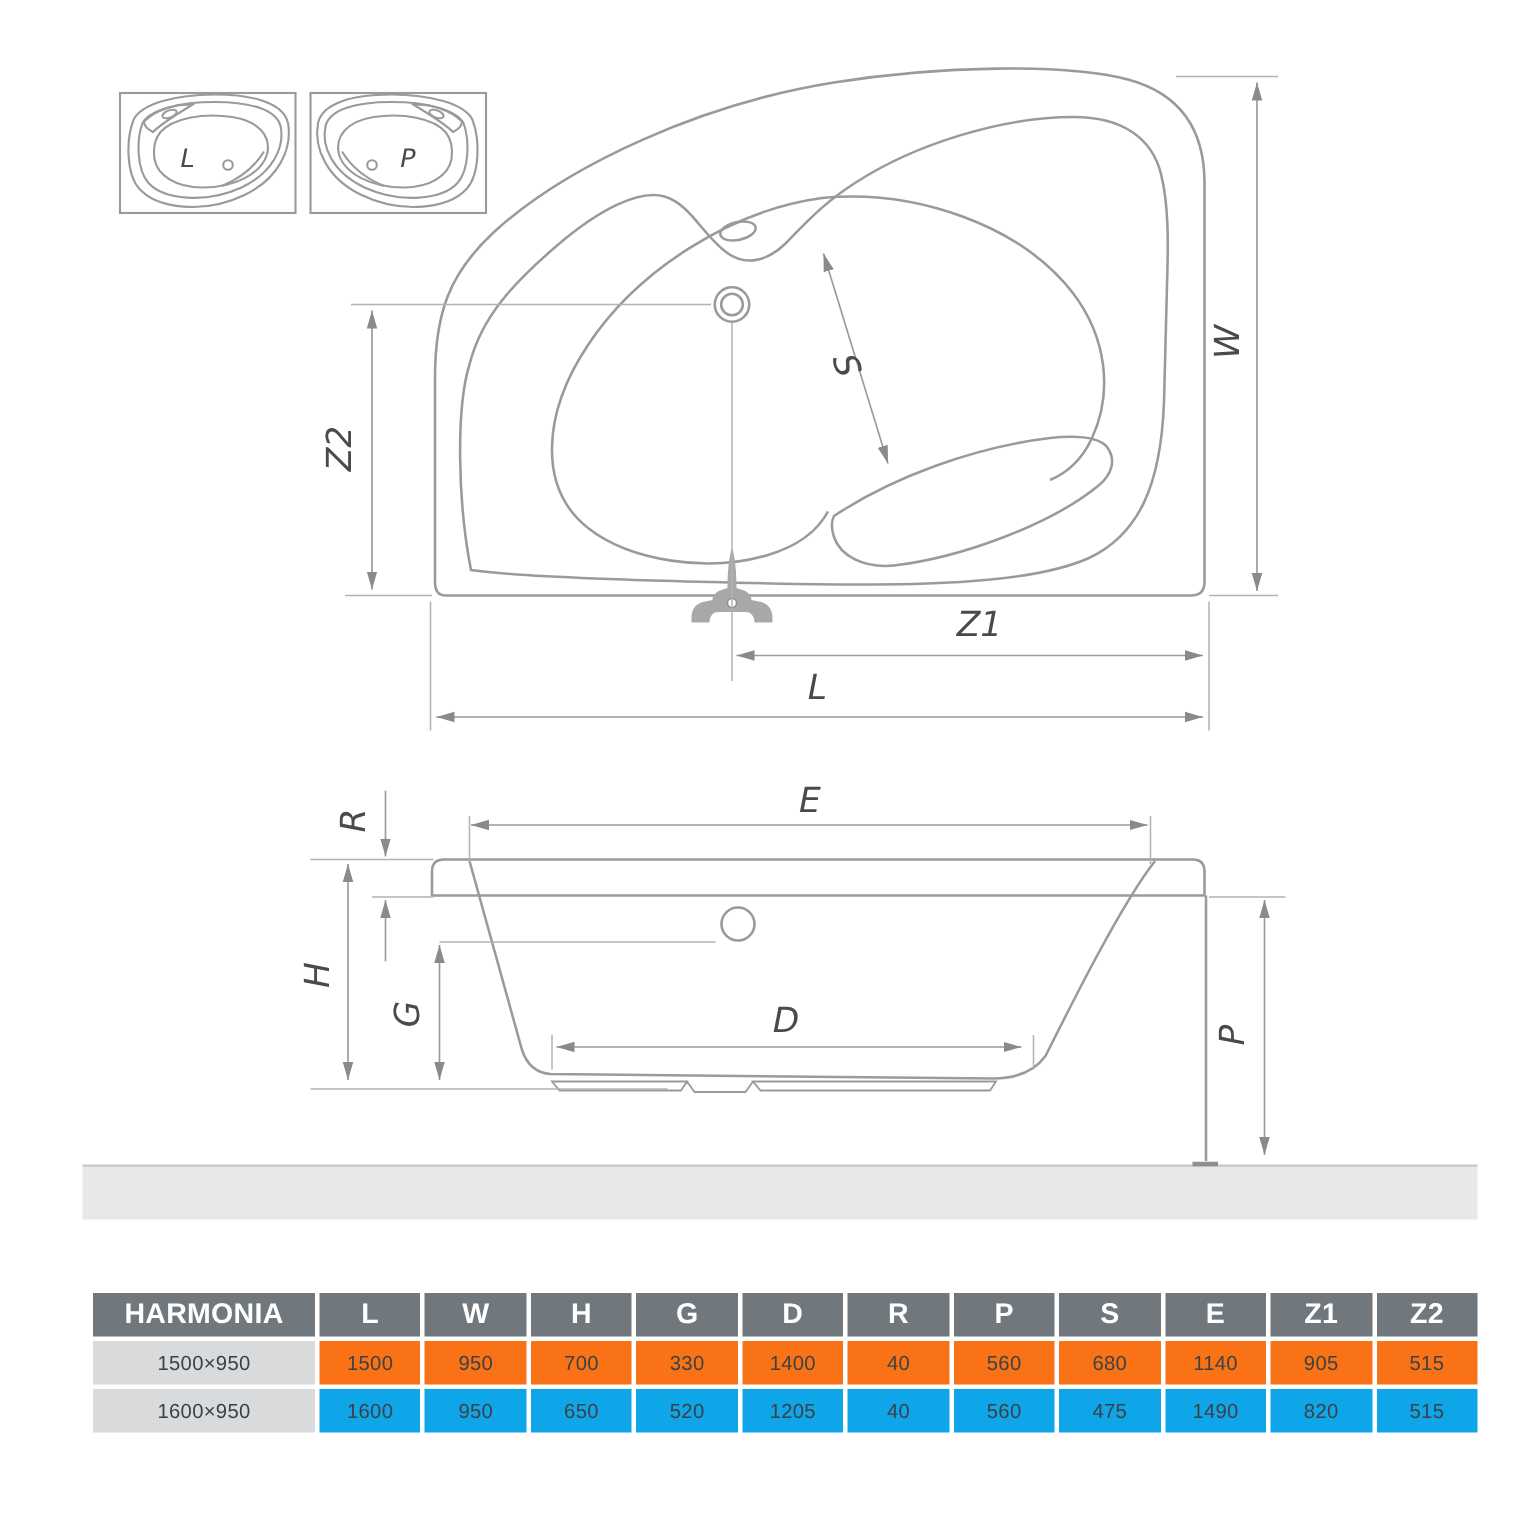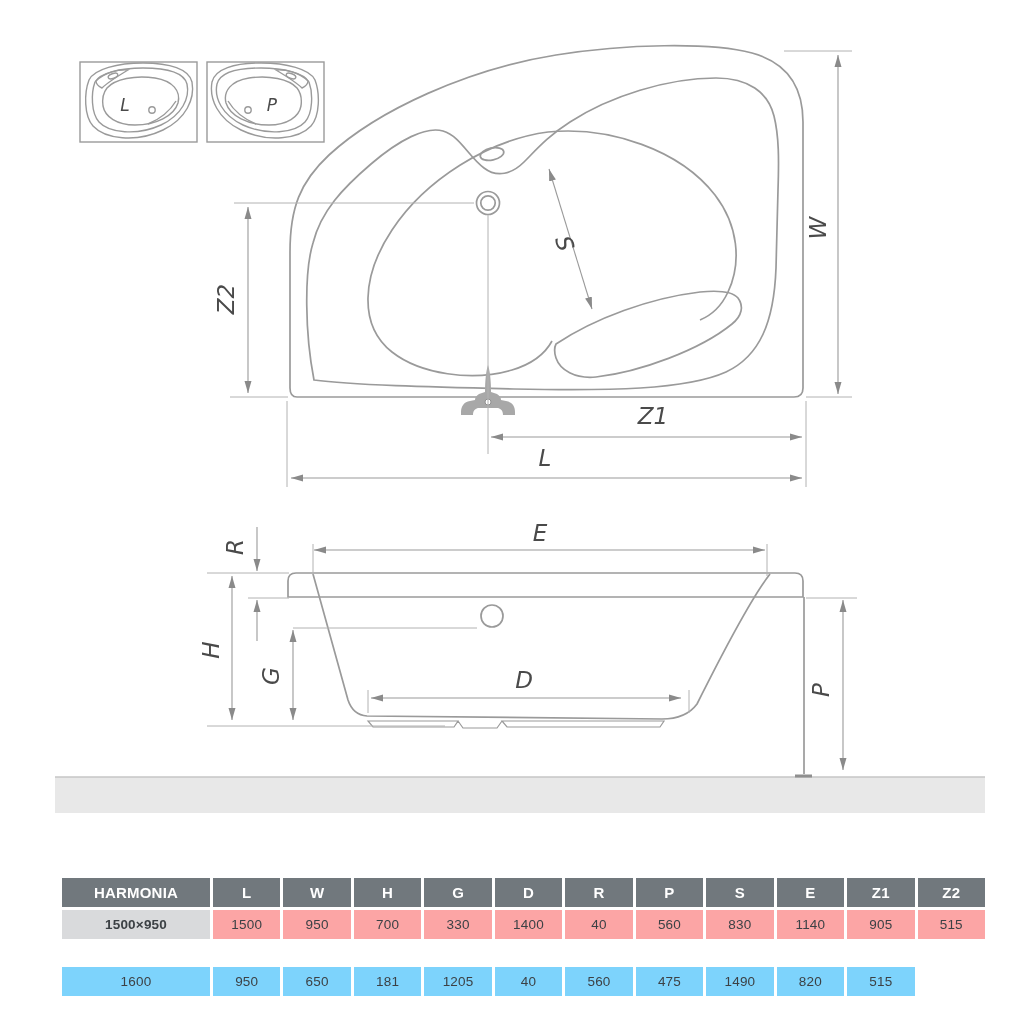--- a/index.html
+++ b/index.html
@@ -19,25 +19,25 @@
   .dim-table {
     position:absolute; left:62px; top:862px; width:923px;
     display:grid; grid-template-columns:148px repeat(11, 1fr);
     gap:3px;
   }
   .cell {
     height:29px; display:flex; align-items:center; justify-content:center;
     font-size:13.5px; color:#3c4145; letter-spacing:0.2px;
   }
   .head {
-    background:#71787d; color:#ffffff; font-weight:bold; font-size:15px;margin-top:16px;
-  }
-  .rowlabel { background:#d9dadc; font-weight:bold; }
-  .r1 { background:#fca5a5; }
-  .r2 { background:#7dd3fc;margin-top:25px; }
+    background:#71787d; color:#ffffff; font-weight:bold; font-size:19px;
+  }
+  .rowlabel { background:#d9dadc; font-weight:normal; }
+  .r1 { background:#f97316; }
+  .r2 { background:#0ea5e9; }
 </style>
 </head>
 <body>
 
 <div class="stage">
 
   <svg width="1024" height="855" viewBox="0 0 1024 855" xmlns="http://www.w3.org/2000/svg" xmlns:xlink="http://www.w3.org/1999/xlink">
     <defs>
       <marker id="arr" markerWidth="13" markerHeight="9" refX="12" refY="4.5" orient="auto-start-reverse" markerUnits="userSpaceOnUse">
         <path d="M0,1 L12,4.5 L0,8 Z" fill="#8a8a8a"></path>
@@ -177,29 +177,30 @@
     <div class="cell head">Z2</div>
 
     <div class="cell rowlabel">1500×950</div>
     <div class="cell r1">1500</div>
     <div class="cell r1">950</div>
     <div class="cell r1">700</div>
     <div class="cell r1">330</div>
     <div class="cell r1">1400</div>
     <div class="cell r1">40</div>
     <div class="cell r1">560</div>
-    <div class="cell r1">830</div>
+    <div class="cell r1">680</div>
     <div class="cell r1">1140</div>
     <div class="cell r1">905</div>
     <div class="cell r1">515</div>
 
+    <div class="cell rowlabel">1600×950</div>
     <div class="cell r2">1600</div>
     <div class="cell r2">950</div>
     <div class="cell r2">650</div>
-    <div class="cell r2">181</div>
+    <div class="cell r2">520</div>
     <div class="cell r2">1205</div>
     <div class="cell r2">40</div>
     <div class="cell r2">560</div>
     <div class="cell r2">475</div>
     <div class="cell r2">1490</div>
     <div class="cell r2">820</div>
     <div class="cell r2">515</div>
   </div>
 
 </div>

